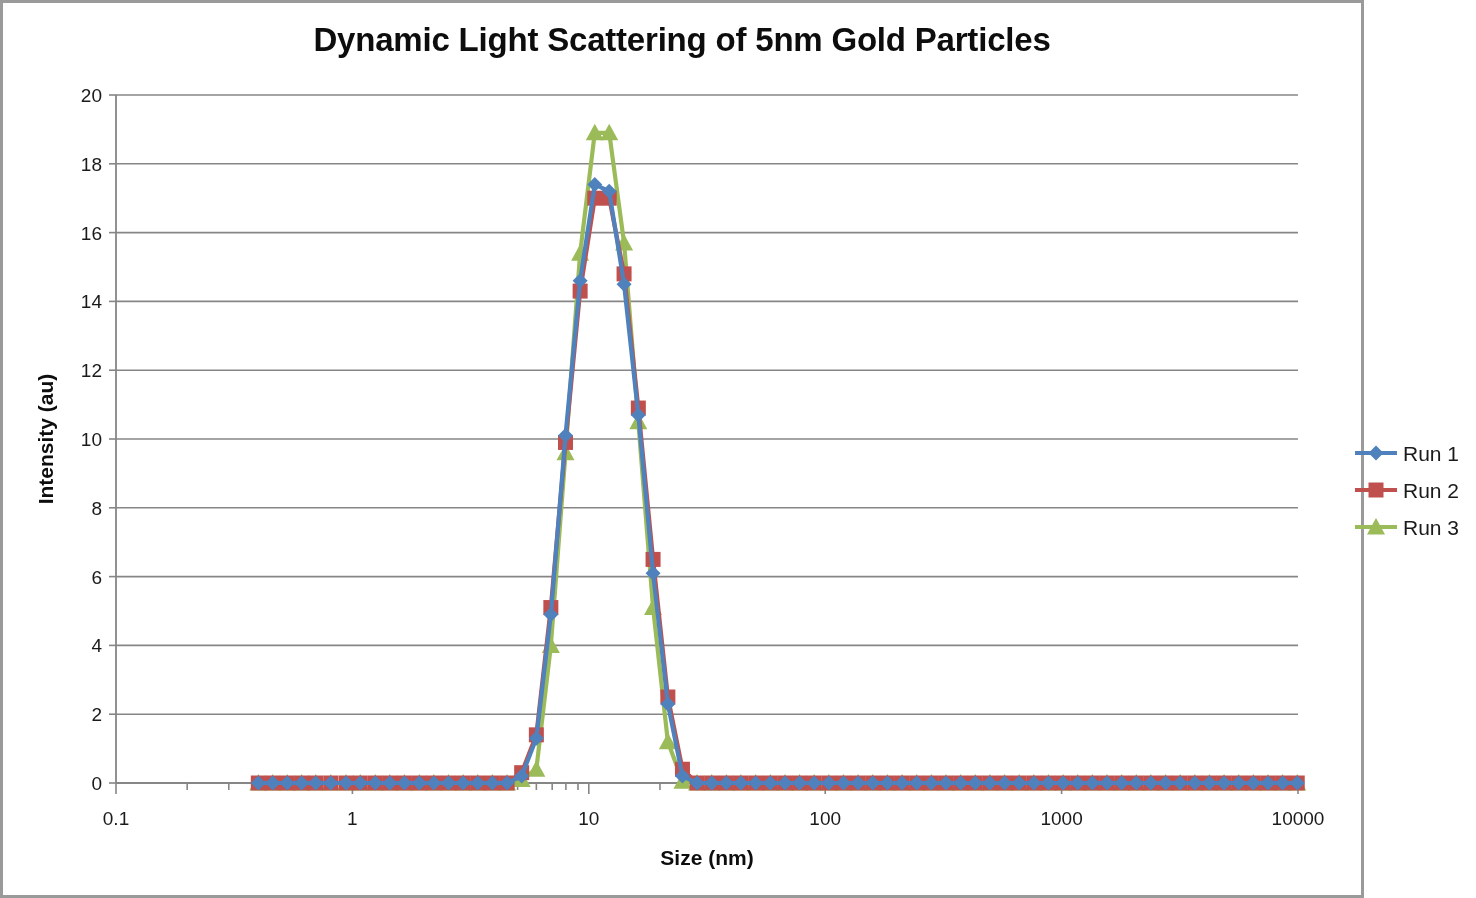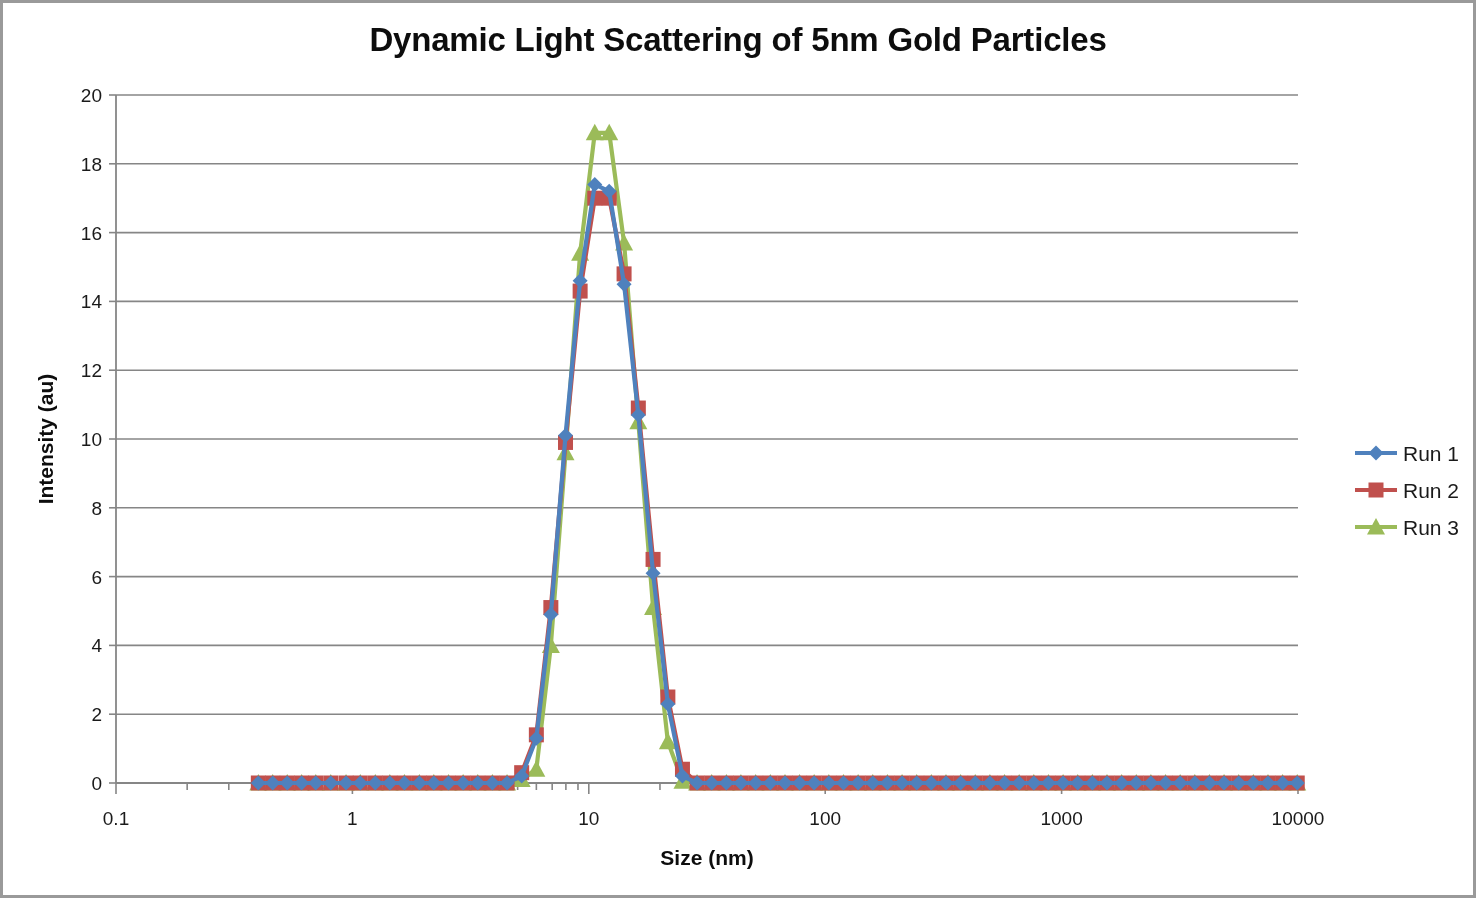--- a/index.html
+++ b/index.html
@@ -3,21 +3,21 @@
 <meta charset="utf-8">
 <style>
   html,body{margin:0;padding:0;background:#fff;}
   body{
     width:1476px;height:898px;
     font-family:"Liberation Sans", sans-serif;
     overflow:hidden;
   }
   #chart-frame{
     position:relative;
-    width:1476px;height:898px;
+    width:1364px;height:898px;
     box-sizing:border-box;
     border:3px solid #9a9a9a;
     background:#ffffff;
   }
   #chart-title{
     position:absolute;
     left:0;right:0;top:18px;
     text-align:center;
     font-size:33px;
     font-weight:bold;

